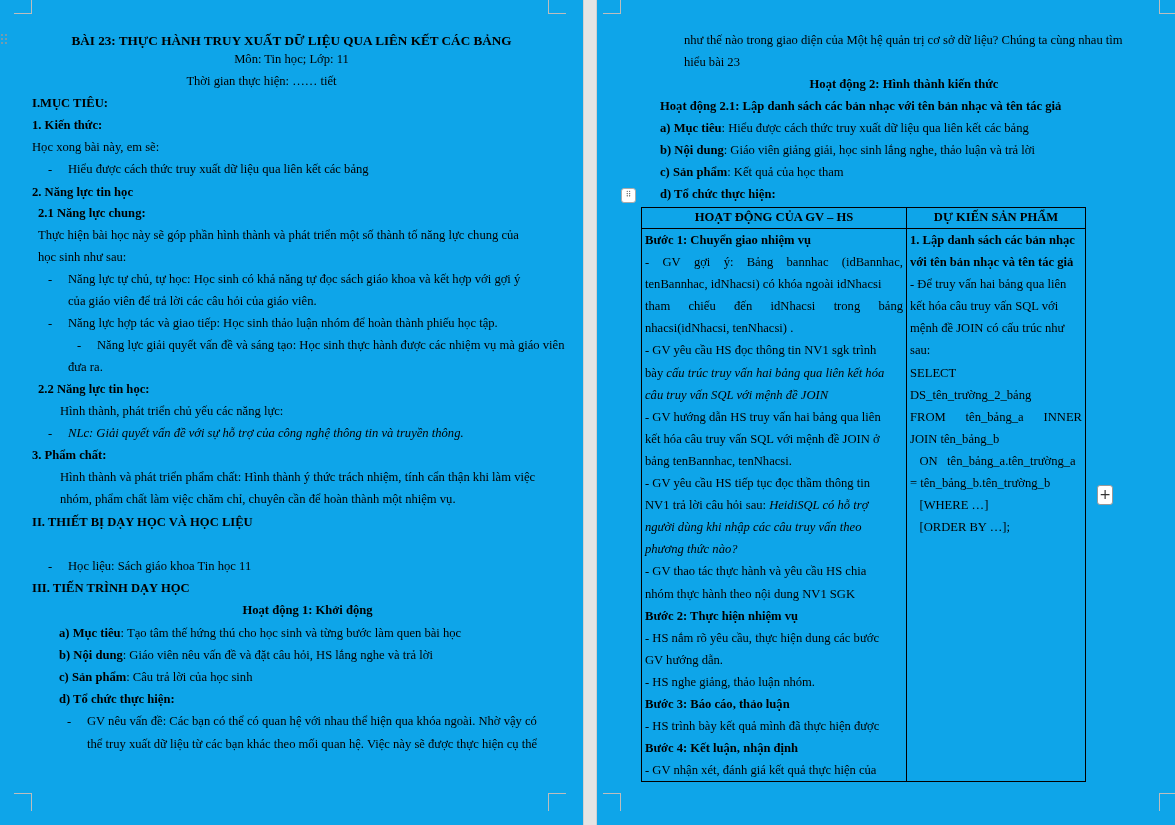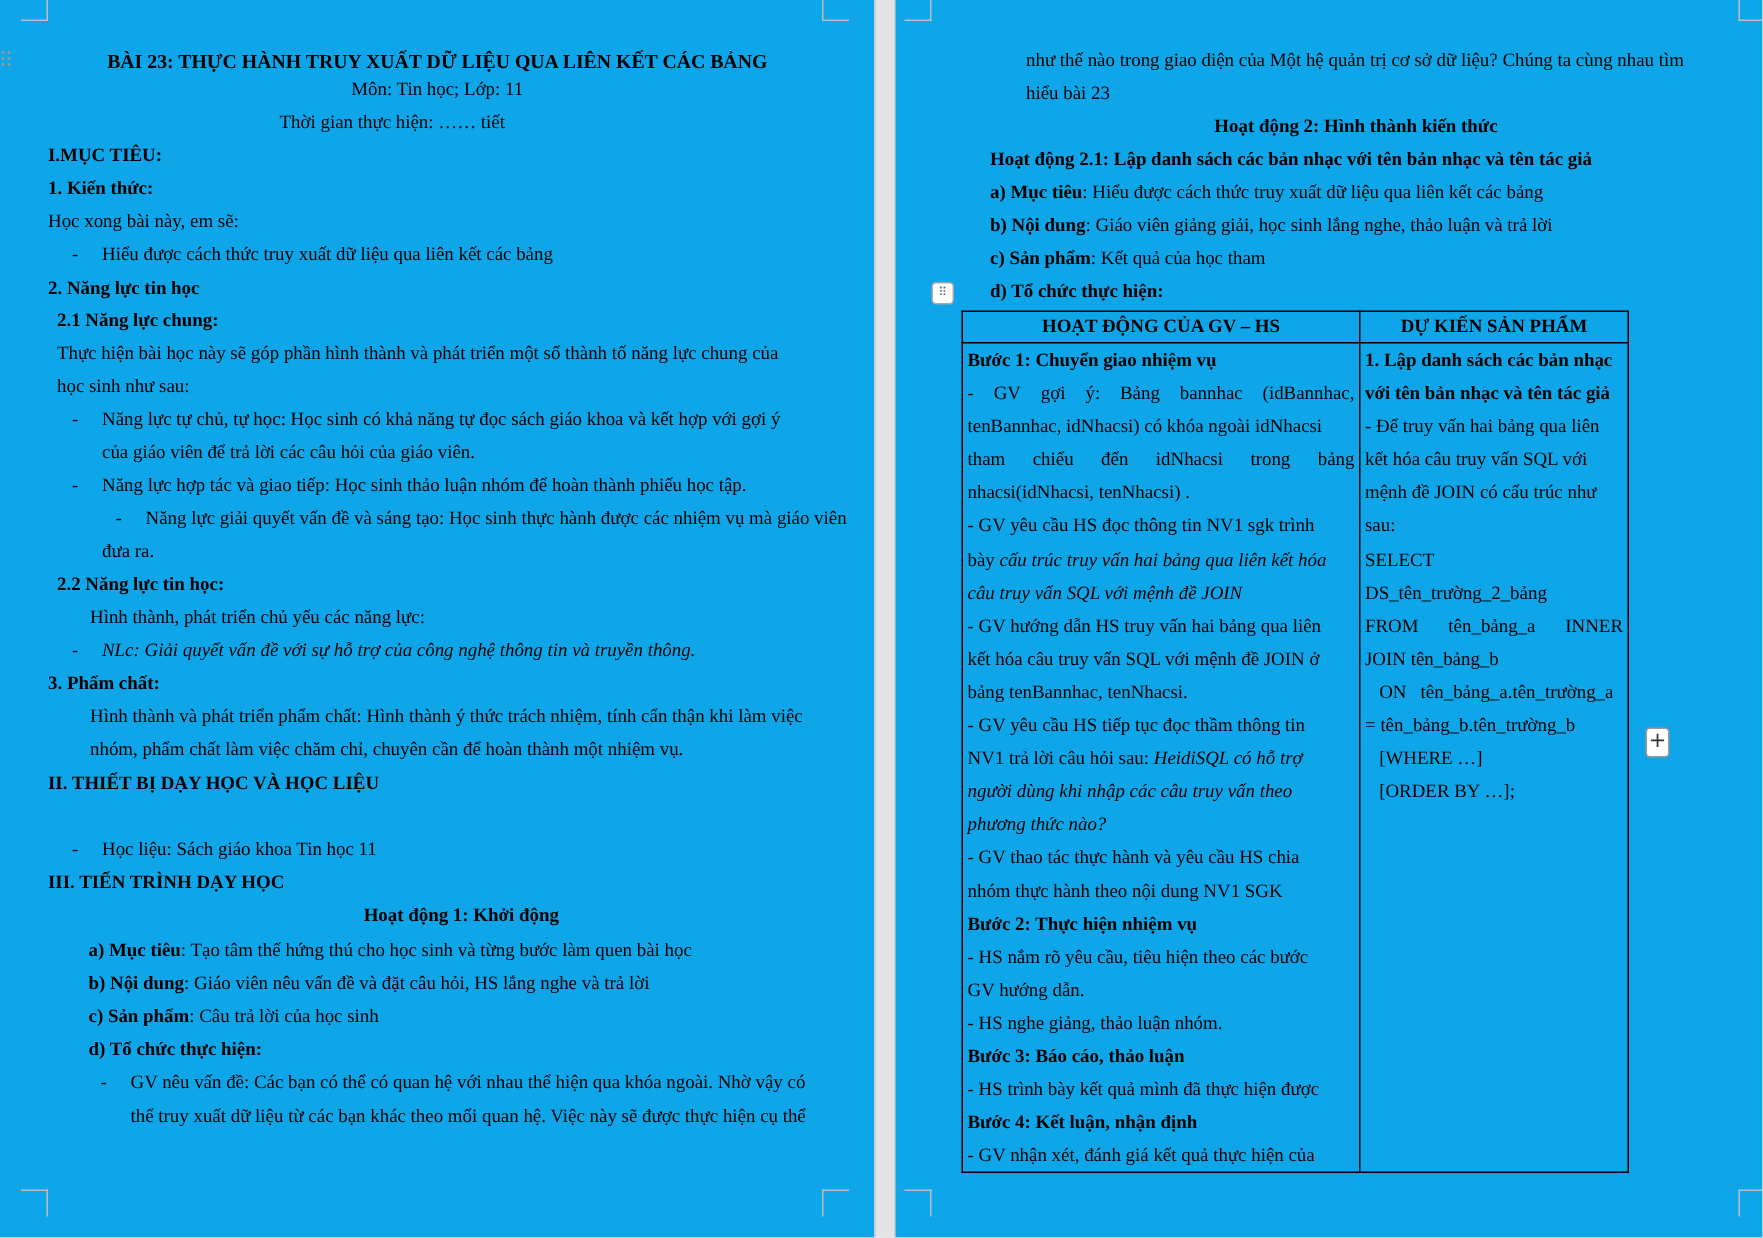--- a/index.html
+++ b/index.html
@@ -151,21 +151,21 @@
         <span class="cellline">- GV hướng dẫn HS  truy vấn hai bảng qua liên</span>
         <span class="cellline">kết hóa câu truy vấn SQL với mệnh đề JOIN ở</span>
         <span class="cellline">bảng tenBannhac, tenNhacsi.</span>
         <span class="cellline">- GV yêu cầu HS tiếp tục đọc thầm thông tin</span>
         <span class="cellline"><span>NV1 trả lời câu hỏi sau: </span><span class="i">HeidiSQL có hỗ trợ</span></span>
         <span class="cellline i">người dùng khi nhập các câu truy vấn theo</span>
         <span class="cellline i">phương thức nào?</span>
         <span class="cellline">- GV thao tác thực hành và yêu cầu HS chia</span>
         <span class="cellline">nhóm thực hành theo nội dung NV1 SGK</span>
         <span class="cellline b">Bước 2: Thực hiện nhiệm vụ</span>
-        <span class="cellline">- HS nắm rõ yêu cầu, tiêu hiện theo các bước</span>
+        <span class="cellline">- HS nắm rõ yêu cầu, thực hiện dung các bước</span>
         <span class="cellline">GV hướng dẫn.</span>
         <span class="cellline">- HS nghe giảng, thảo luận nhóm.</span>
         <span class="cellline b">Bước 3: Báo cáo, thảo luận</span>
         <span class="cellline">- HS trình bày kết quả mình đã thực hiện được</span>
         <span class="cellline b">Bước 4: Kết luận, nhận định</span>
         <span class="cellline">- GV nhận xét, đánh giá kết quả thực hiện của</span>
       </td>
       <td class="c2">
         <span class="cellline b">1. Lập danh sách các bản nhạc</span>
         <span class="cellline b">với tên bản nhạc và tên tác giả</span>

